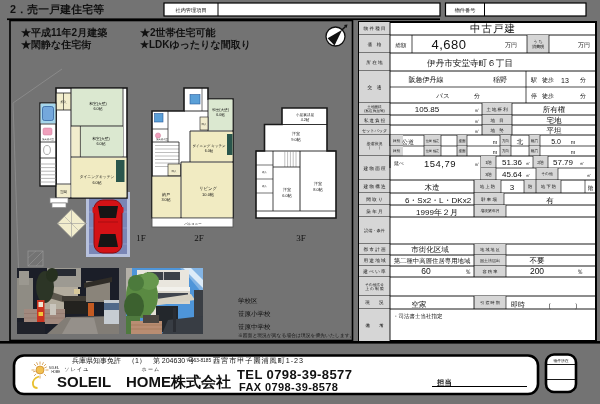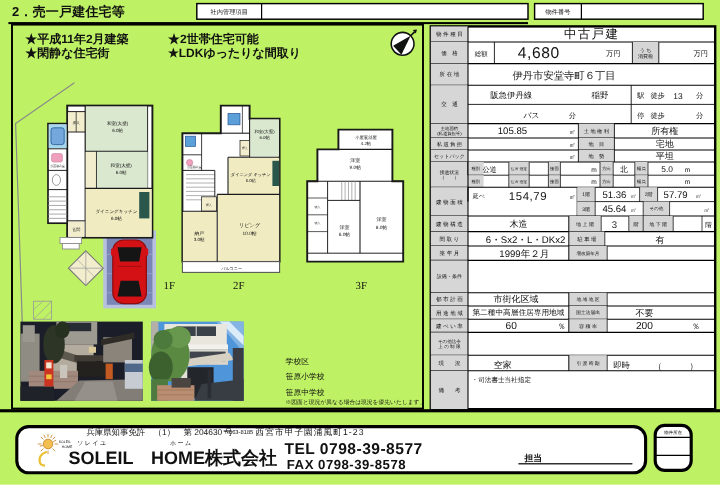--- a/index.html
+++ b/index.html
@@ -1,14 +1,14 @@
 <!DOCTYPE html>
 <html><head><meta charset="utf-8"><style>
 html,body{margin:0;padding:0}
-#page{position:relative;width:600px;height:404px;background:#bef264;overflow:hidden;font-family:"Liberation Sans",sans-serif}
+#page{position:relative;width:600px;height:404px;background:#737373;overflow:hidden;font-family:"Liberation Sans",sans-serif}
 svg{position:absolute;left:0;top:0}
 svg text{font-family:"Liberation Sans",sans-serif;fill:#111}
 .ser{font-family:"Liberation Serif",serif}
 </style></head><body>
 <div id="page">
 <svg width="600" height="404" viewBox="0 0 600 404">
 
 <g>
         <text x="10" y="13" font-size="10.8" font-weight="bold" letter-spacing="0.2">2．売一戸建住宅等</text>
       </g>

